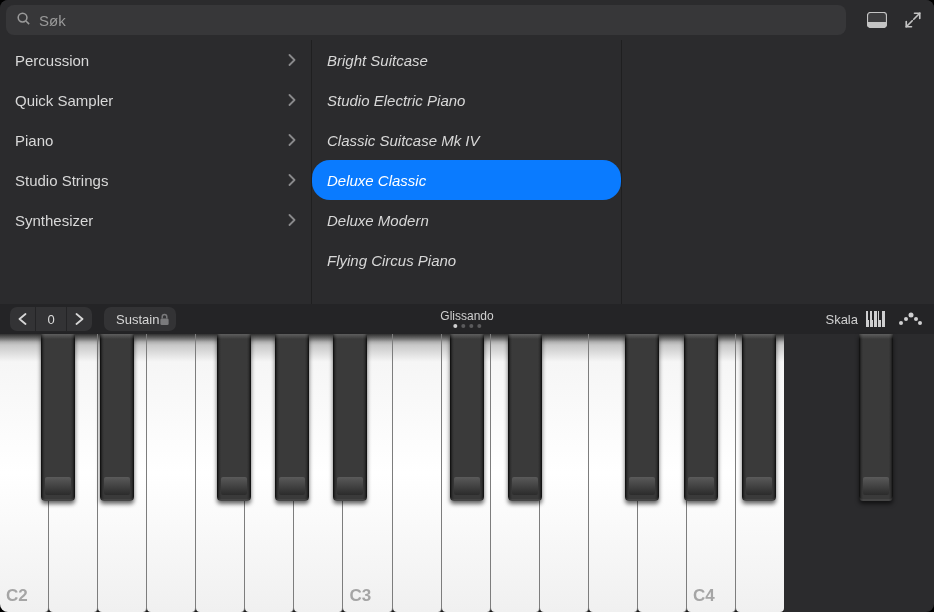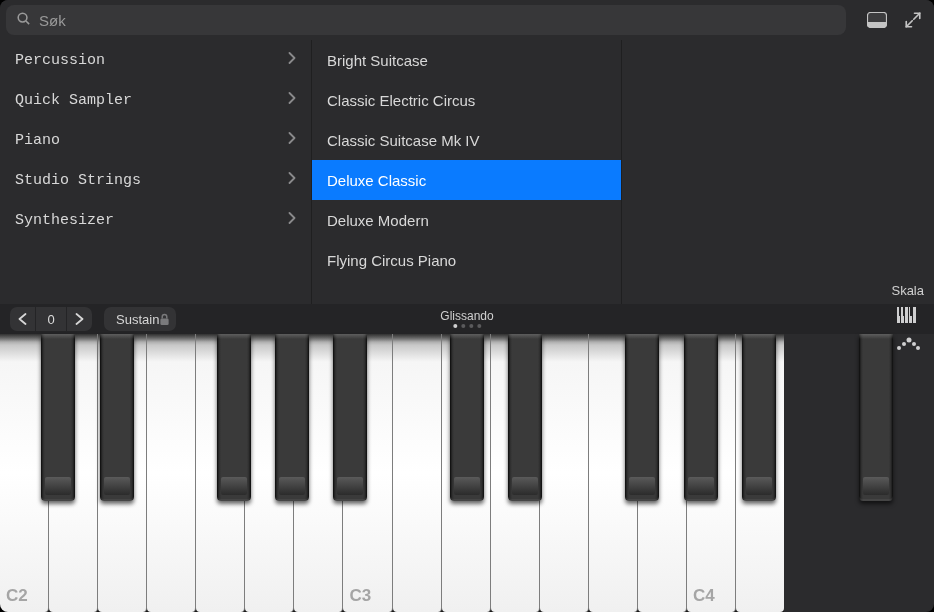--- a/index.html
+++ b/index.html
@@ -13,42 +13,42 @@
   .search-input { flex:1; background:transparent; border:none; outline:none; color:#bdbdbd; font-size:15px; margin-left:8px; }
   .search-input::placeholder { color:#9a9a9a; }
   .top-icon { width:30px; height:30px; display:flex; align-items:center; justify-content:center; color:#c9c9c9; margin-left:6px; cursor:pointer; border-radius:6px; }
   .top-icon svg { display:block; }
 
   
   .browser { flex:0 0 264px; display:flex; background:#2b2b2d; position:relative; overflow:hidden; }
   .col { overflow:hidden; }
   .col-left { width:312px; flex-shrink:0; border-right:1px solid #1f1f20; }
   .col-right { width:310px; flex-shrink:0; border-right:1px solid #1f1f20; }
-  .cat-item { height:40px; display:flex; align-items:center; padding:0 15px; color:#d8d8d8; font-size:15px; cursor:pointer; position:relative;font-family:Liberation Mono, monospace; }
+  .cat-item { height:40px; display:flex; align-items:center; padding:0 15px; color:#d8d8d8; font-size:15px; cursor:pointer; position:relative; }
   .cat-item .spacer { flex:1; }
   .chevron { color:#878789; }
-  .preset-item { height:40px; display:flex; align-items:center; padding:0 15px; color:#d8d8d8; font-size:15px; cursor:pointer; }
-  .preset-item.selected { background:#0a7bff; color:#fff; }
+  .preset-item { height:40px; display:flex; align-items:center; padding:0 15px; color:#d8d8d8; font-size:15px; cursor:pointer;font-style:italic; }
+  .preset-item.selected { background:#0a7bff; color:#fff;border-radius:18px; }
 
   
   .kbtoolbar { height:30px; background:#242426; display:flex; align-items:center; padding:0 10px; color:#d6d6d6; position:relative; }
   .oct-group { display:flex; align-items:center; background:#333335; border-radius:7px; height:24px; overflow:hidden; }
   .oct-btn { width:26px; height:24px; display:flex; align-items:center; justify-content:center; cursor:pointer; color:#d6d6d6; }
   .oct-btn:first-child { border-right:1px solid #242426; }
   .oct-btn:last-child { border-left:1px solid #242426; }
   .oct-val { width:30px; text-align:center; font-size:13px; color:#dcdcdc; }
   .sustain-pill { margin-left:12px; height:24px; background:#333335; border-radius:7px; display:flex; align-items:center; padding:0 6px 0 12px; font-size:13px; cursor:pointer; }
   .sustain-pill span.lbl { margin-right:0; }
   .lock-icon { color:#7a7a7c; display:flex; align-items:center; }
   .kb-center { position:absolute; left:50%; transform:translateX(-50%); display:flex; flex-direction:column; align-items:center; }
   .gliss-label { font-size:12px; color:#d0d0d0; line-height:12px; }
   .dots { display:flex; gap:4px; margin-top:2px; }
   .dot { width:4px; height:4px; border-radius:50%; background:#5a5a5c; }
   .dot.active { background:#cfcfd0; }
-  .kb-right { margin-left:auto; display:flex; align-items:center; gap:5px;flex-direction:column; }
+  .kb-right { margin-left:auto; display:flex; align-items:center; gap:5px; }
   .skala { font-size:13px; color:#d0d0d0; cursor:pointer; }
   .kbicon { display:flex; align-items:center; justify-content:center; width:28px; height:24px; cursor:pointer; color:#cfcfd0; }
 
   
   .keyboard { flex:1; position:relative; background:#1a1a1a; width:784px; }
   .whites { position:absolute; left:0; right:0; top:0; bottom:0; display:flex; }
   .white-key { flex:1; position:relative; background:linear-gradient(to bottom,#6e6e6e 0%,#c8c8c8 4%,#f6f6f6 10%,#ffffff 50%,#f0f0f0 100%); border-right:1px solid #7d7d7d; cursor:pointer; border-bottom-left-radius:4px; border-bottom-right-radius:4px; }
   .white-key:last-child { border-right:none; }
   .white-key .note-label { position:absolute; bottom:6px; left:6px; font-size:17px; font-weight:600; color:#a5a5a5; }
   .white-key::after{ content:""; position:absolute; top:0; left:0; right:0; height:8px; background:linear-gradient(to bottom, rgba(0,0,0,0.55), rgba(0,0,0,0)); }
@@ -128,21 +128,21 @@
           <span class="chevron"><svg width="8" height="12" viewBox="0 0 8 12">
               <path d="M1.5 1 L6.5 6 L1.5 11" fill="none" stroke="#8a8a8c" stroke-width="1.8" stroke-linecap="round" stroke-linejoin="round"></path>
             </svg></span>
         </div>
       </div>
     <div class="col col-right" id="preset-col">
         <div class="preset-item">
           <span>Bright Suitcase</span>
         </div>
         <div class="preset-item">
-          <span>Classic Electric Circus</span>
+          <span>Studio Electric Piano</span>
         </div>
         <div class="preset-item">
           <span>Classic Suitcase Mk IV</span>
         </div>
         <div class="preset-item selected">
           <span>Deluxe Classic</span>
         </div>
         <div class="preset-item">
           <span>Deluxe Modern</span>
         </div>

